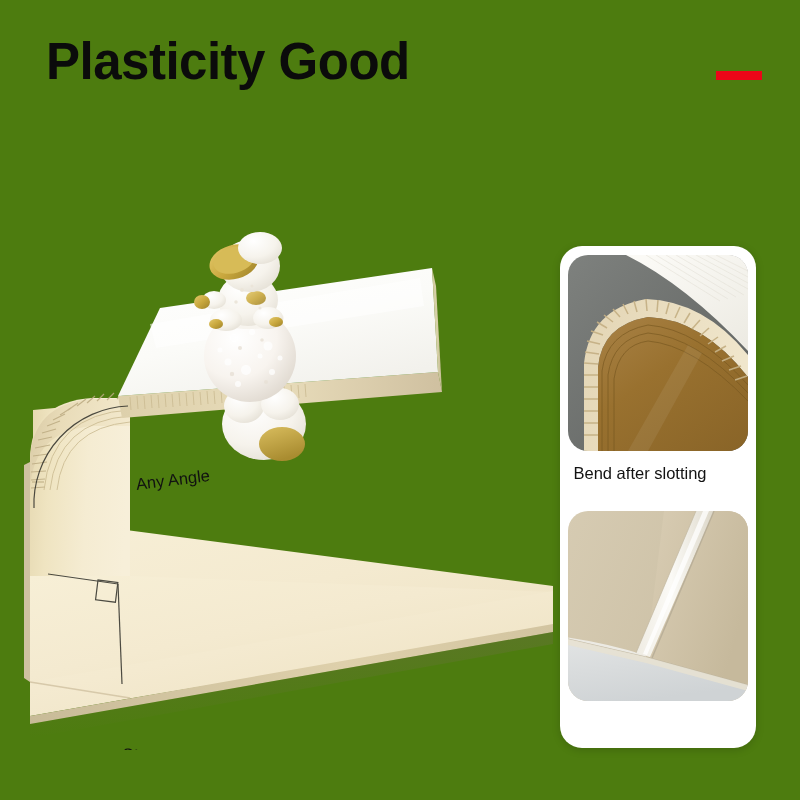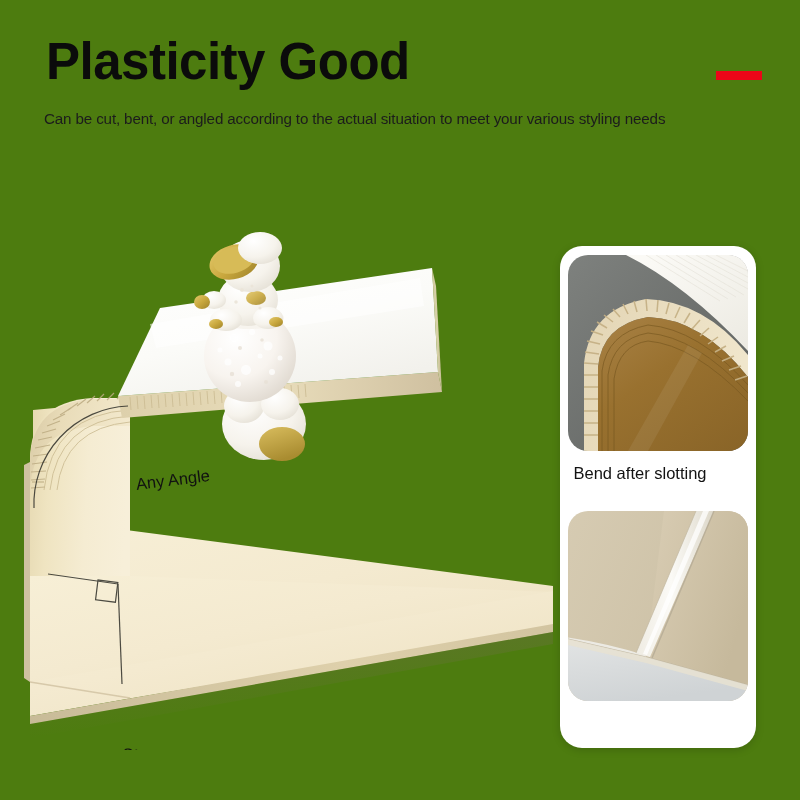--- a/index.html
+++ b/index.html
@@ -146,21 +146,20 @@
 </head>
 <body>
 
 <div id="page">
 
   <div id="header">
     <div id="title">Plasticity Good</div>
 
     <div id="accent-bar"></div>
 
-    <div id="subtitle">Can be cut, bent, or angled according to the actual situation to meet your various styling needs</div>
   </div>
 
   <div id="hero">
 
     <svg id="hero-svg" width="560" height="640" viewBox="0 0 560 640">
       <defs>
 
         <linearGradient id="gTopWhite" x1="0" y1="0" x2="0.6" y2="1">
           <stop offset="0%" stop-color="#ffffff"></stop>
           <stop offset="55%" stop-color="#fbfbf8"></stop>

